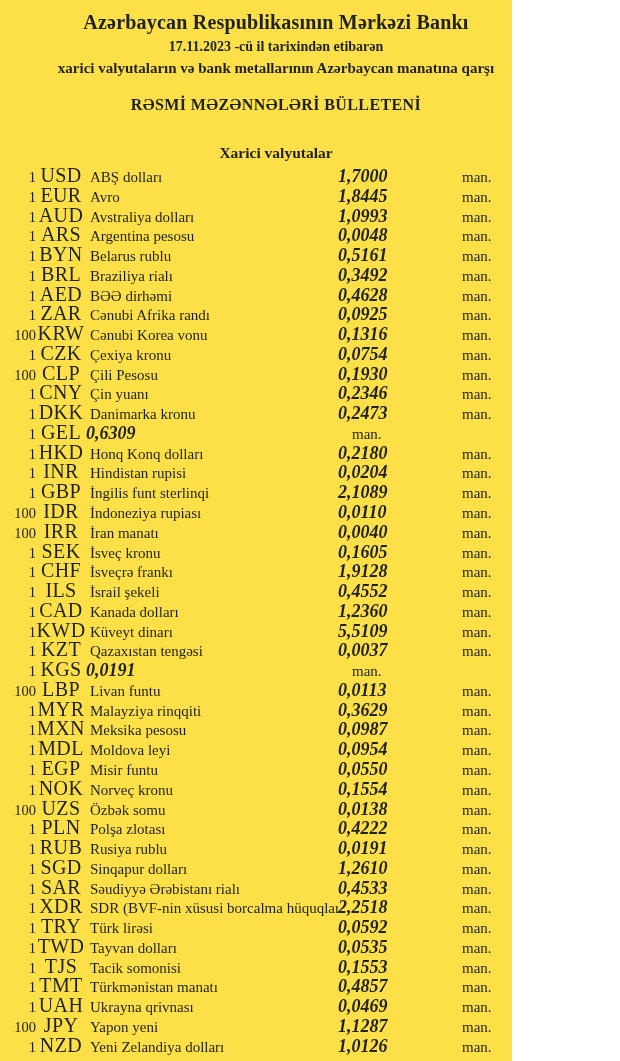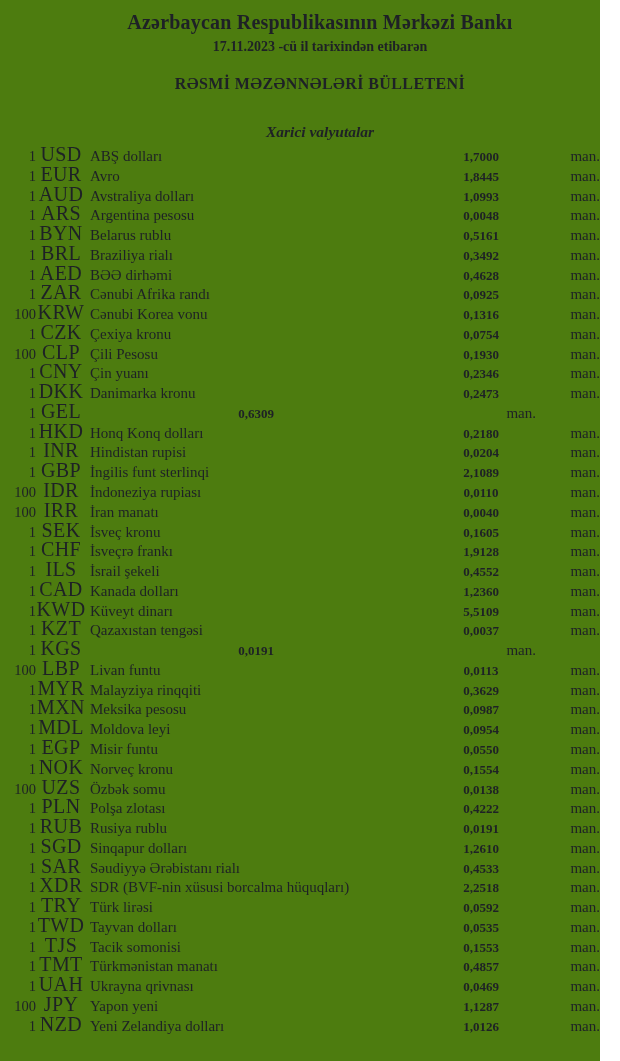--- a/index.html
+++ b/index.html
@@ -1,20 +1,20 @@
 <!DOCTYPE html>
 <html><head>
 <meta charset="utf-8">
 <style>
   html, body { margin: 0; padding: 0; background: #ffffff; }
   .page {
     position: relative;
-    width: 600px;
+    width: 512px;
     height: 1061px;
-    background: #4d7c0f;
+    background: #fde047;
     color: #1e2126;
     font-family: "Liberation Serif", "DejaVu Serif", serif;
     overflow: hidden;
     box-sizing: border-box;
   }
   .header {
     padding-top: 11px;
     padding-left: 40px; 
     text-align: center;
   }
@@ -43,47 +43,47 @@
     margin-top: 20px;
     letter-spacing: 0.4px;
   }
   .section-title {
     padding-left: 40px;
     text-align: center;
     font-size: 15.5px;
     font-weight: bold;
     line-height: 16px;
     margin-top: 31px;
-    font-style: italic;
   }
   .table {
     margin-top: 5px;
   }
   .row {
     display: grid;
     grid-template-columns: 36px 50px 1fr 110px 64px;
     height: 19.78px;
     line-height: 19.78px;
     font-size: 15px;
     align-items: baseline;
   }
   .cell { white-space: nowrap; overflow: hidden; }
   .cell.qty  { text-align: right; font-size: 14.5px; }
   .cell.code { text-align: center; font-size: 20px; letter-spacing: 0.4px; }
   .cell.name { padding-left: 4px; }
-  .cell.rate { text-align: center; font-weight: bold; font-size: 13px; }
-  .cell.unit { padding-left: 14px; text-align: right; }
+  .cell.rate { text-align: left; font-weight: bold; font-style: italic; font-size: 18px; }
+  .cell.unit { padding-left: 14px; }
 </style>
 </head>
 <body>
 
 <div class="page">
   <div class="header">
     <div class="title">Azərbaycan Respublikasının Mərkəzi Bankı</div>
     <div class="date-line">17.11.2023 -cü il tarixindən etibarən</div>
+    <div class="subtitle">xarici valyutaların və bank metallarının Azərbaycan manatına qarşı</div>
     <div class="bulletin">RƏSMİ MƏZƏNNƏLƏRİ BÜLLETENİ</div>
   </div>
 
   <div class="section-title">Xarici valyutalar</div>
 
   <div class="table">
       <div class="row">
         <span class="cell qty">1</span>
         <span class="cell code">USD</span>
         <span class="cell name">ABŞ dolları</span>

